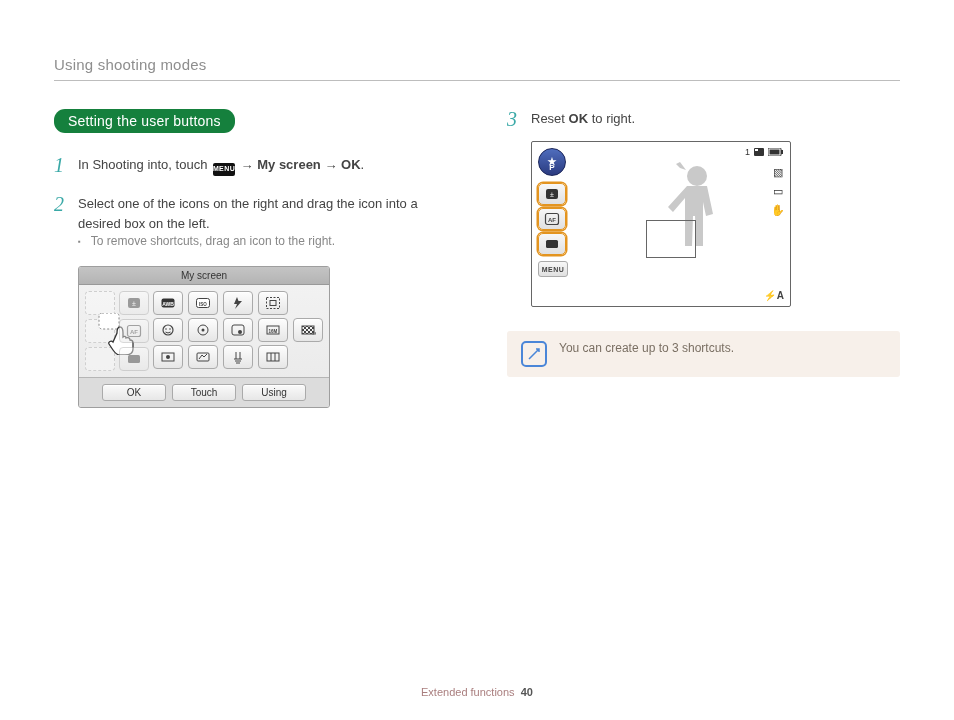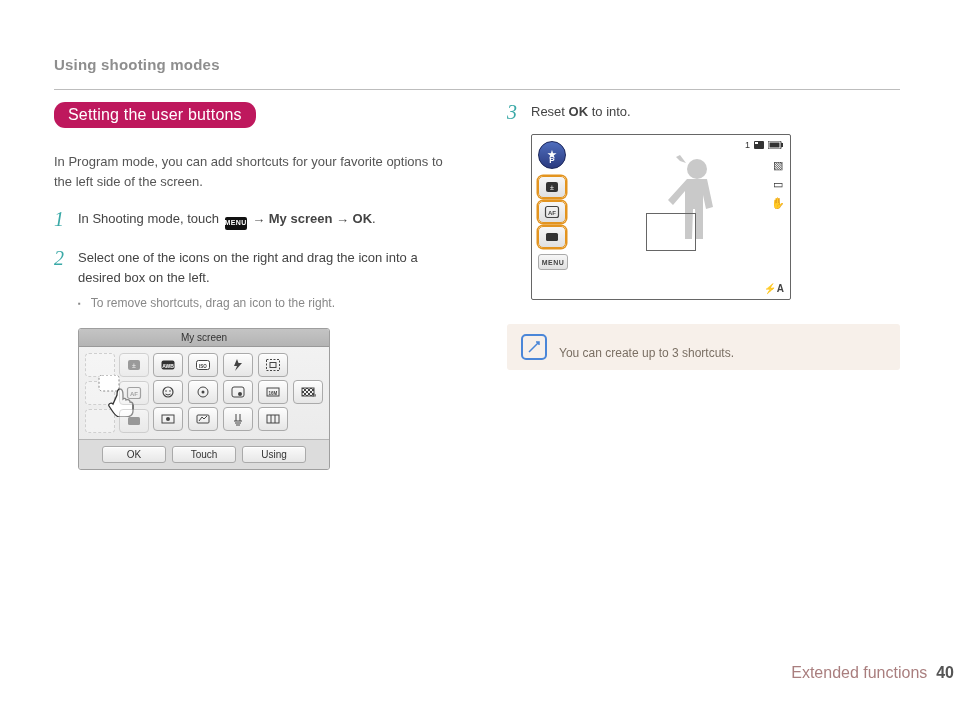--- a/index.html
+++ b/index.html
@@ -19,41 +19,41 @@
     font-family:"Helvetica Neue",Arial,sans-serif;
     color:var(--txt);
     font-size:13px;
     background:#fff;
     position:relative;
   }
   .page{padding:56px 54px 0 54px}
   .rule-title{
     font-size:15px;color:#8e8e8e;
     border-bottom:1px solid var(--rule);
-    padding-bottom:16px;margin-bottom:12px;
-    font-weight:700;letter-spacing:.2px;
+    padding-bottom:7px;margin-bottom:28px;
+    font-weight:400;letter-spacing:.2px;
   }
   .cols{display:flex;gap:60px}
   .col{flex:1;min-width:0}
   .pill{
-    display:inline-block;background:#be185d;color:#fff;
-    font-size:16px;padding:4px 14px;border-radius:11px;
-    margin-bottom:24px;letter-spacing:.2px;
+    display:inline-block;background:#15803d;color:#fff;
+    font-size:14px;padding:4px 14px;border-radius:11px;
+    margin-bottom:4px;letter-spacing:.2px;
   }
   .intro{color:#555;line-height:1.5;max-width:400px}
   .step{display:flex;gap:10px;margin-top:18px;align-items:flex-start}
   .stepnum{
     font-style:italic;font-size:20px;color:var(--teal);
     font-family:"Georgia","Times New Roman",serif;
     line-height:1;min-width:14px;
   }
   .stepbody{flex:1;line-height:1.55}
   .stepbody b{font-weight:700}
   .bullet{
-    display:flex;gap:10px;margin-top:8px;padding-left:24px;
+    display:flex;gap:10px;padding-left:24px;
     color:var(--txt-light);font-size:12px
   }
   .bullet:before{content:"▪";font-size:8px;line-height:16px;color:var(--txt-light)}
   .panel{
     margin:16px 0 0 24px;width:250px;
     background:linear-gradient(#f3f3f3,#e9e9e9);
     border:1px solid var(--panel-stroke);border-radius:3px;
     overflow:hidden;font-size:10px;color:#333;
   }
   .panel-title{
@@ -120,30 +120,30 @@
     font-size:7px;font-weight:700;letter-spacing:.5px;margin-top:3px
   }
   .sideicons{position:absolute;right:5px;top:24px;display:flex;flex-direction:column;gap:6px;align-items:center;color:#333}
   .sideicons div{font-size:11px}
   .topright{position:absolute;right:6px;top:5px;font-size:9px;color:#333;display:flex;gap:4px;align-items:center}
   .person{position:absolute;left:120px;top:20px;width:80px;height:130px}
   .focusbox{position:absolute;left:114px;top:78px;width:48px;height:36px;border:1.5px solid #666}
   .flashbadge{position:absolute;right:6px;bottom:5px;font-size:10px;font-weight:700}
   .note{
     margin:24px 0 0 0;background:var(--notebg);
-    border-radius:3px;padding:10px 14px;display:flex;gap:12px;align-items:flex-end;
+    border-radius:3px;padding:10px 14px;display:flex;gap:12px;align-items:flex-start;
     color:#7a6f63;font-size:12px
   }
   .noteicon{
     width:22px;height:22px;border:2px solid #4a86d8;border-radius:5px;
     display:flex;align-items:center;justify-content:center;color:#4a86d8
   }
   .footer{
-    position:absolute;left:0;right:0;bottom:38px;text-align:right;
-    font-size:16px;color:#a97e7e
+    position:absolute;left:0;right:0;bottom:22px;text-align:center;
+    font-size:11px;color:#a97e7e
   }
   .footer b{color:#555}
   .menuchip{
     display:inline-flex;align-items:center;justify-content:center;
     width:22px;height:13px;background:#111;color:#fff;border-radius:2px;
     font-size:7px;font-weight:700;letter-spacing:.4px;vertical-align:-2px;margin:0 2px
   }
 </style>
 </head>
 <body>
@@ -216,26 +216,25 @@
   </defs>
 </svg>
 
 <div class="page">
   <div class="rule-title">Using shooting modes</div>
 
   <div class="cols">
 
     <div class="col">
       <span class="pill">Setting the user buttons</span>
-      <div class="intro">In Program mode, you can add shortcuts for your favorite options to the left side of the screen.</div>
 
       <div class="step">
         <div class="stepnum">1</div>
         <div class="stepbody">
-          <span>In Shooting mode, touch </span><span class="menuchip">MENU</span><span> → </span><b>My screen</b><span> → </span><b>OK</b><span>.</span>
+          <span>In Shooting into, touch </span><span class="menuchip">MENU</span><span> → </span><b>My screen</b><span> → </span><b>OK</b><span>.</span>
         </div>
       </div>
 
       <div class="step">
         <div class="stepnum">2</div>
         <div class="stepbody">Select one of the icons on the right and drag the icon into a desired box on the left.</div>
       </div>
       <div class="bullet">
           <span>To remove shortcuts, drag an icon to the right.</span>
         </div>
@@ -349,21 +348,21 @@
           <div class="pbtn">Touch</div>
           <div class="pbtn">Using</div>
         </div>
       </div>
     </div>
 
     <div class="col">
       <div class="step" style="margin-top:0">
         <div class="stepnum">3</div>
         <div class="stepbody">
-          <span>Reset </span><b>OK</b><span> to into.</span>
+          <span>Reset </span><b>OK</b><span> to right.</span>
         </div>
       </div>
 
       <div class="cam">
         <div class="topright">
           <span>1</span>
           <svg width="10" height="8">
               <rect width="10" height="8" rx="1" fill="#333"></rect>
               <rect x="1" y="1" width="3" height="2" fill="#fff"></rect>
             </svg>

